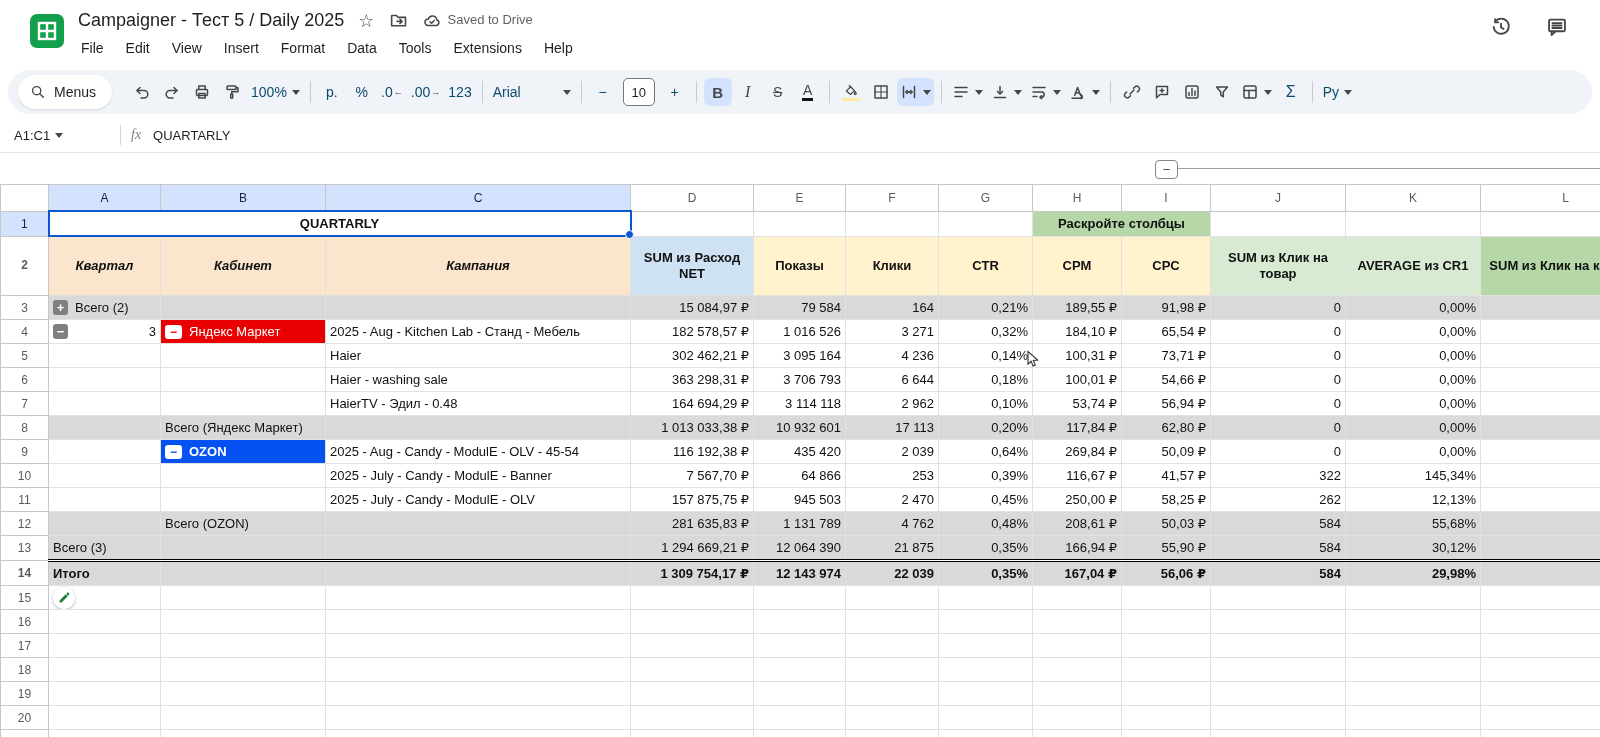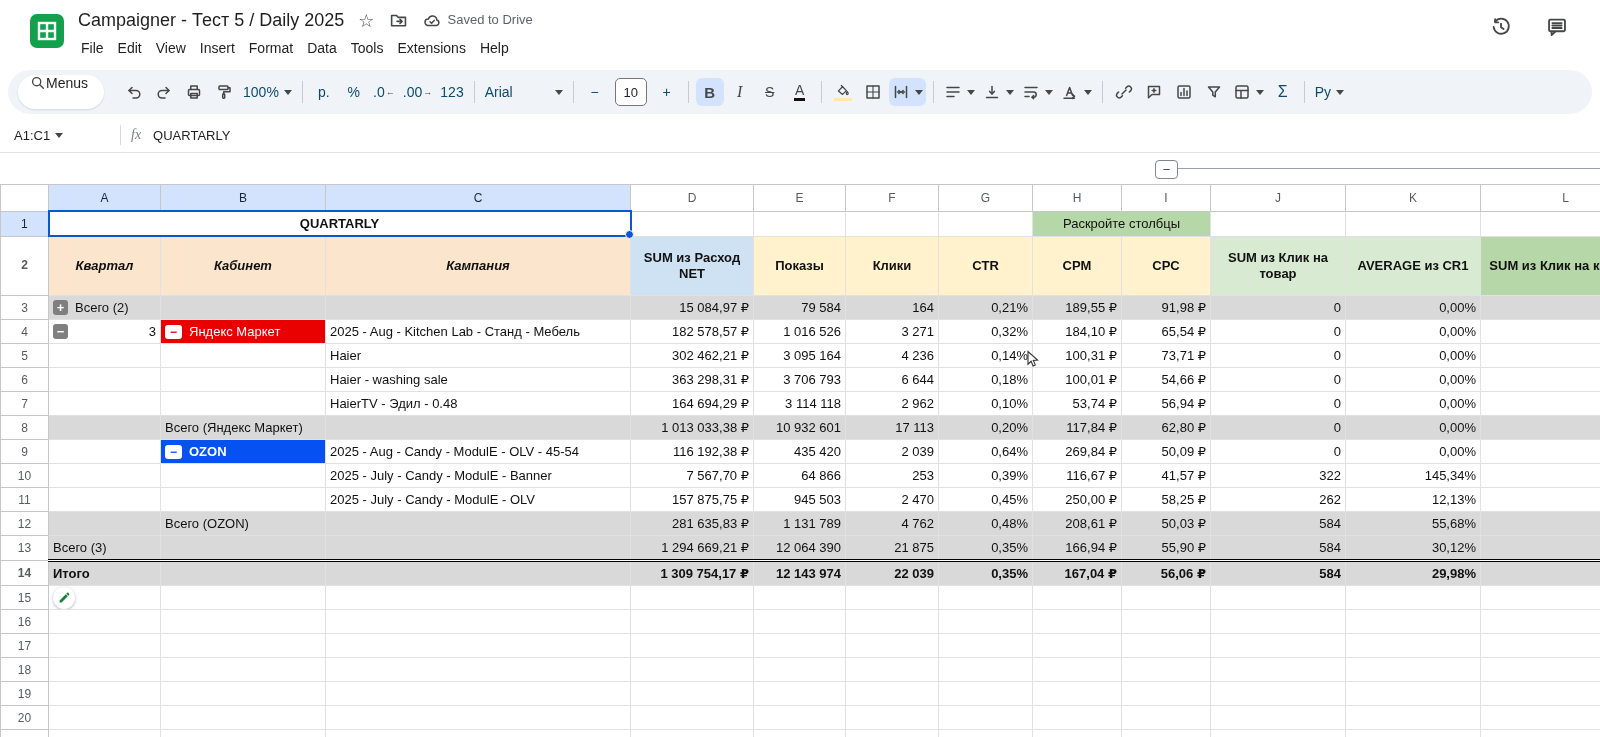--- a/index.html
+++ b/index.html
@@ -10,32 +10,32 @@
   .ic{stroke:#444746;fill:none;stroke-width:1.5;stroke-linecap:round;stroke-linejoin:round}
 
   
   .topbar{position:absolute;top:0;left:12px;width:1600px;height:64px;background:#fff;}
   .logo{position:absolute;left:18px;top:14px;cursor:pointer}
   .title-row{position:absolute;left:66px;top:10px;display:flex;align-items:center;gap:14px}
   .doc-title{font-size:18px;color:#1f1f1f;white-space:nowrap}
   .star{font-size:18px;color:#444746;line-height:1}
   .saved{display:flex;align-items:flex-start;gap:6px;color:#5f6368;font-size:13px}
   .menubar{position:absolute;left:62px;top:37px}
-  .menubar ul{list-style:none;margin:0;padding:0;display:flex;gap:0}
+  .menubar ul{list-style:none;margin:0;padding:0;display:flex;gap:8px}
   .menubar li{font-size:14px;color:#1f1f1f;padding:3px 7px;border-radius:6px;cursor:pointer}
   .top-right{position:absolute;right:44px;top:16px;display:flex;gap:34px;align-items:center}
 
   
   .toolbar{position:absolute;top:70px;left:8px;width:1584px;height:44px;background:#f0f4f9;
            border-radius:22px;display:flex;align-items:center;padding:0 10px;box-sizing:border-box;gap:2px}
   .tbtn{display:flex;align-items:center;justify-content:center;min-width:28px;height:28px;
         border-radius:6px;cursor:pointer;color:#444746;font-size:14px;padding:0 3px;box-sizing:border-box}
   .tbtn.on{background:#d3e3fd}
   .sep{width:1px;height:22px;background:#c7cad1;margin:0 5px;flex:none}
-  .menus-pill{display:flex;gap:0;background:#fff;border-radius:18px;
+  .menus-pill{display:flex;align-items:center;gap:8px;background:#fff;border-radius:18px;
               height:34px;padding:0 16px 0 12px;box-shadow:0 1px 2px rgba(0,0,0,.12);
               font-size:14px;color:#1f1f1f;margin-right:14px;cursor:pointer}
   .caret{width:0;height:0;border-left:4px solid transparent;border-right:4px solid transparent;
          border-top:5px solid #444746;margin-left:5px}
   .lbl{font-size:14px;color:#0c4a6e}
   .bold-b{font-weight:700;font-size:15px;color:#444746}
   .ital-i{font-style:italic;font-family:"Liberation Serif",serif;font-size:16px}
   .strike-s{text-decoration:line-through;font-size:14px}
   .tcolor{font-size:14px;border-bottom:3px solid #111;line-height:1.05;padding:0 1px}
   .fillbar{border-bottom:3px solid #ffe9a3;line-height:1;padding:0 1px}
@@ -66,21 +66,21 @@
            padding:0 4px;height:23px;overflow:hidden;white-space:nowrap;background:#fff}
   td.rowhdr{background:#fff;border:1px solid #c7c7c7;color:#575b5f;text-align:center;font-size:12px;width:48px}
   td.rowhdr.selhdr{background:#d3e3fd;color:#18263b}
   tr.gray td:not(.rowhdr){background:#d9d9d9}
   tr.total td{font-weight:700}
   tr.total td:not(.rowhdr){border-top:3px double #000}
   #r1 td{height:23px}
   .a1cell{font-weight:700;text-align:center;border:2px solid #0b57d0 !important;position:relative;overflow:visible !important;z-index:3}
   .a1cell::after{content:"";position:absolute;right:-4px;bottom:-4px;width:7px;height:7px;background:#0b57d0;
                  border:1px solid #fff;border-radius:50%;z-index:4}
-  .banner{background:#b6d7a8 !important;text-align:center;font-weight:400;color:#223417;font-size:13px}
+  .banner{background:#b6d7a8 !important;text-align:center;font-weight:700;color:#223417;font-size:13px}
   #r2 td{height:58px;text-align:center;vertical-align:middle;font-weight:700;white-space:normal;line-height:1.25;padding:0 3px}
   .peach{background:#fce5cd !important;font-style:italic}
   .bluegray{background:#cfe2f3 !important}
   .yellow{background:#fff2cc !important}
   .lgreen{background:#d9ead3 !important}
   .green{background:#b6d7a8 !important}
   .num{text-align:right}
   .txt{text-align:left}
   .acell{display:flex;align-items:center;height:100%}
   .acell.right{justify-content:space-between}

